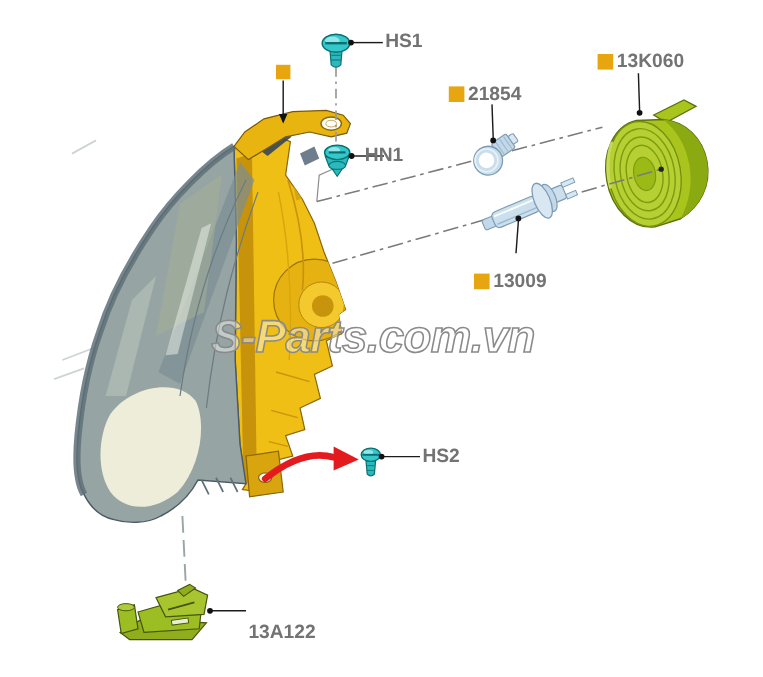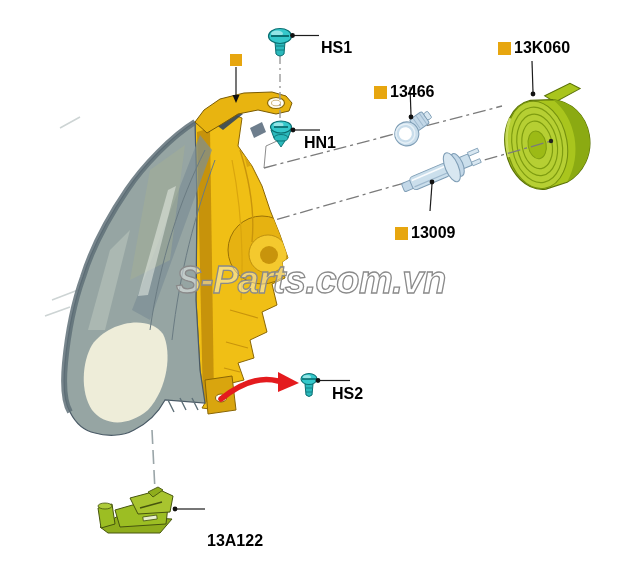--- a/index.html
+++ b/index.html
@@ -1,20 +1,20 @@
 <!DOCTYPE html>
 <html><head>
 <meta charset="utf-8">
 <style>
   html,body{margin:0;padding:0;background:#fff;}
   body{font-family:"Liberation Sans",sans-serif;}
   .stage{position:relative;width:636px;height:564px;background:#ffffff;overflow:hidden;}
   .stage svg{position:absolute;left:0;top:0;}
-  .lbl{position:absolute;font:bold 16px "Liberation Sans",sans-serif;color:#000000;
-       line-height:14px;white-space:nowrap;letter-spacing:0;margin-top:13px;}
+  .lbl{position:absolute;font:bold 16px "Liberation Sans",sans-serif;color:#737373;
+       line-height:14px;white-space:nowrap;letter-spacing:0;}
   .sq{display:inline-block;width:13px;height:13px;background:#E7A60F;margin-right:3px;vertical-align:-2px;}
   .sq.lone{position:absolute;width:12px;height:12px;margin:0;}
 </style>
 </head>
 <body>
 
 <div class="stage">
 
 <svg width="636" height="564" viewBox="0 0 636 564">
   <defs>
@@ -170,32 +170,32 @@
     <polygon points="232.5,95 239.5,95 236,103"></polygon>
   </g>
 
   <text x="176" y="293" font-family="Liberation Sans, sans-serif" font-size="38" font-weight="bold" font-style="italic" letter-spacing="-0.5" fill="rgba(255,255,255,0.42)" stroke="#8A8A8A" stroke-width="1.3">S-Parts.com.vn</text>
 </svg>
 
 <div class="lbl" style="left:321px;top:28px">
   <span>HS1</span>
 </div>
 <div class="lbl" style="left:374px;top:72px">
-  <span class="sq"></span><span>13466</span>
-</div>
-<div class="lbl" style="left:498px;top:28px">
+  <span class="sq"></span><span>21854</span>
+</div>
+<div class="lbl" style="left:498px;top:45px">
   <span class="sq"></span><span>13K060</span>
 </div>
 <div class="lbl" style="left:304px;top:123px">
   <span>HN1</span>
 </div>
-<div class="lbl" style="left:395px;top:213px">
+<div class="lbl" style="left:395px;top:228px">
   <span class="sq"></span><span>13009</span>
 </div>
-<div class="lbl" style="left:332px;top:374px">
+<div class="lbl" style="left:352px;top:374px">
   <span>HS2</span>
 </div>
 <div class="lbl" style="left:207px;top:521px">
   <span>13A122</span>
 </div>
 <span class="sq lone" style="left:230px;top:54px"></span>
 
 </div>
 
 </body></html>

